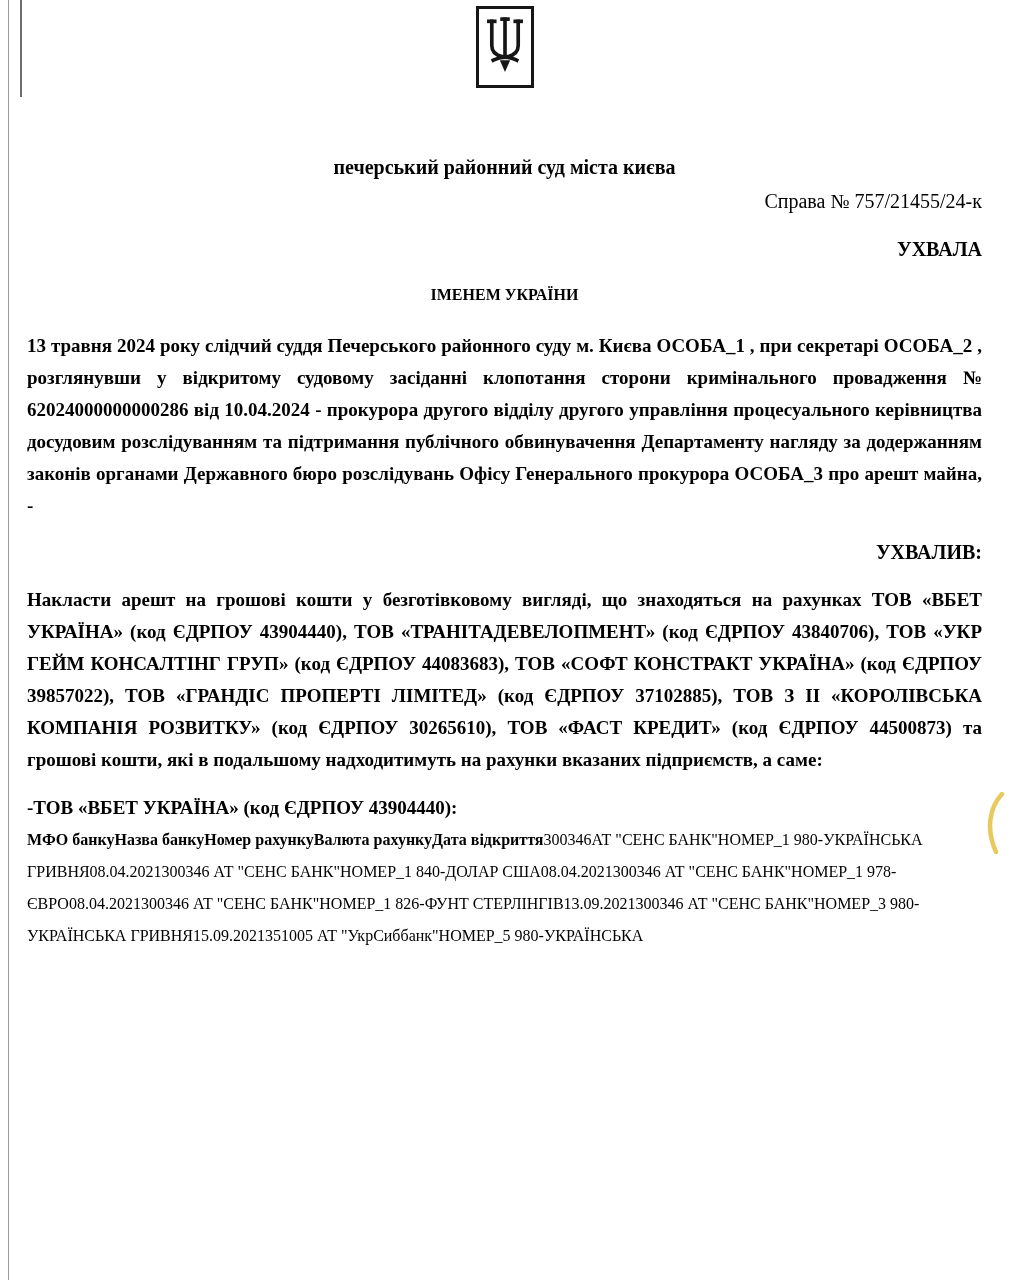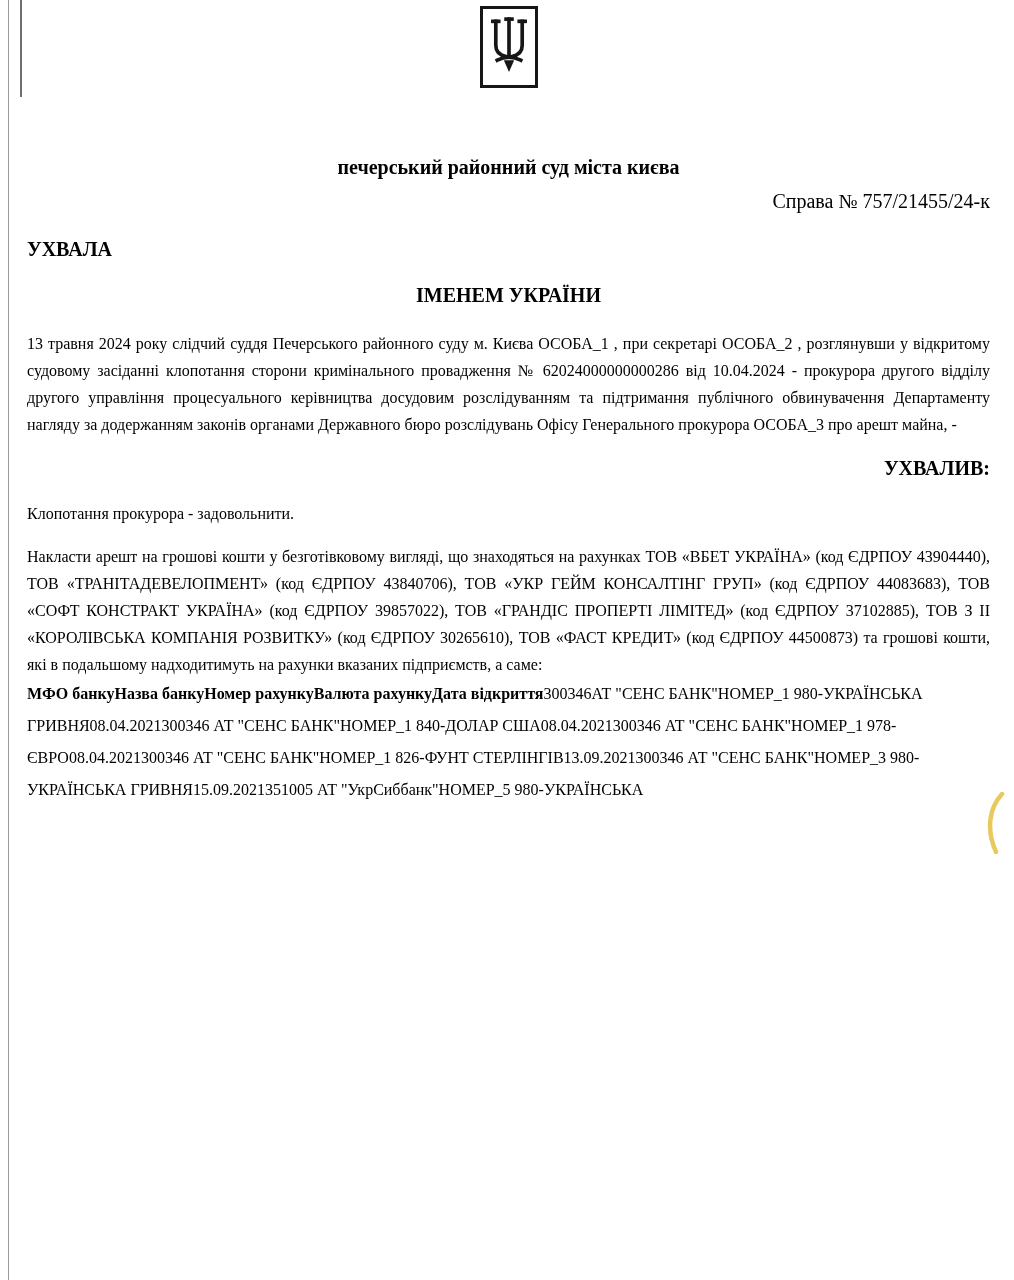--- a/index.html
+++ b/index.html
@@ -7,21 +7,21 @@
   body {
     width:1014px; height:1280px;
     font-family:"Liberation Serif", serif;
     color:#000;
     overflow:hidden;
   }
   .page {
     position:relative;
     width:1014px; height:1280px;
     background:#ffffff;
-    padding:0 24px 0 27px;
+    padding:0 32px 0 27px;
     overflow:hidden;
   }
   
   .edge-line-outer {
     position:absolute; left:8px; top:0; bottom:0; width:1px;
     background:#9a9a9a;
   }
   .edge-line-corner {
     position:absolute; left:20px; top:0; height:97px; width:2px;
     background:#6f6f6f;
@@ -50,36 +50,37 @@
     text-align:right;
     font-size:20px; line-height:26px;
   }
   .registry-number {
     margin-top:24px;
     text-align:right;
     font-size:20px; line-height:26px;
   }
   .doc-title {
     margin-top:22px;
-    text-align:left;
+    text-align:right;
     font-weight:bold;
     font-size:20px; line-height:26px;
   }
   .doc-subtitle {
     margin-top:20px;
     text-align:center;
     font-weight:bold;
-    font-size:20px; line-height:26px;
+    font-size:16px; line-height:26px;
   }
   
   .para {
     margin-top:16px;
-    font-size:16px;
-    line-height:27px;
+    font-size:19px;
+    line-height:32px;
     text-align:justify;
+    font-weight:bold;
   }
   .para.first { margin-top:22px; }
   .resolved-heading {
     margin-top:14px;
     text-align:right;
     font-weight:bold;
     font-size:20px; line-height:32px;
   }
   .plain {
     text-align:left;
@@ -123,20 +124,20 @@
   <div class="case-number">Справа № 757/21455/24-к</div>
 
   <div class="doc-title">УХВАЛА</div>
   <div class="doc-subtitle">ІМЕНЕМ УКРАЇНИ</div>
 
   <p class="para first">13 травня 2024 року слідчий суддя Печерського районного суду м. Києва ОСОБА_1 , при секретарі ОСОБА_2 , розглянувши у відкритому судовому засіданні клопотання сторони кримінального провадження № 62024000000000286 від 10.04.2024 - прокурора другого відділу другого управління процесуального керівництва досудовим розслідуванням та підтримання публічного обвинувачення Департаменту нагляду за додержанням законів органами Державного бюро розслідувань Офісу Генерального прокурора ОСОБА_3 про арешт майна, -</p>
 
 
   <div class="resolved-heading">УХВАЛИВ:</div>
 
-  <p class="para plain">Клопотання прокурора - задовольнити.</p>
 
   <p class="para">Накласти арешт на грошові кошти у безготівковому вигляді, що знаходяться на рахунках ТОВ «ВБЕТ УКРАЇНА» (код ЄДРПОУ 43904440), ТОВ «ТРАНІТАДЕВЕЛОПМЕНТ» (код ЄДРПОУ 43840706), ТОВ «УКР ГЕЙМ КОНСАЛТІНГ ГРУП» (код ЄДРПОУ 44083683), ТОВ «СОФТ КОНСТРАКТ УКРАЇНА» (код ЄДРПОУ 39857022), ТОВ «ГРАНДІС ПРОПЕРТІ ЛІМІТЕД» (код ЄДРПОУ 37102885), ТОВ З ІІ «КОРОЛІВСЬКА КОМПАНІЯ РОЗВИТКУ» (код ЄДРПОУ 30265610), ТОВ «ФАСТ КРЕДИТ» (код ЄДРПОУ 44500873) та грошові кошти, які в подальшому надходитимуть на рахунки вказаних підприємств, а саме:</p>
 
+  <p class="para plain">-ТОВ «ВБЕТ УКРАЇНА» (код ЄДРПОУ 43904440):</p>
 
   <p class="accounts"><b>МФО банкуНазва банкуНомер рахункуВалюта рахункуДата відкриття</b><span>300346АТ "СЕНС БАНК"НОМЕР_1 980-УКРАЇНСЬКА ГРИВНЯ08.04.2021300346 АТ "СЕНС БАНК"НОМЕР_1 840-ДОЛАР США08.04.2021300346 АТ "СЕНС БАНК"НОМЕР_1 978-ЄВРО08.04.2021300346 АТ "СЕНС БАНК"НОМЕР_1 826-ФУНТ СТЕРЛІНГІВ13.09.2021300346 АТ "СЕНС БАНК"НОМЕР_3 980-УКРАЇНСЬКА ГРИВНЯ15.09.2021351005 АТ "УкрСиббанк"НОМЕР_5 980-УКРАЇНСЬКА</span></p>
 
 </div>
 
 </body></html>

